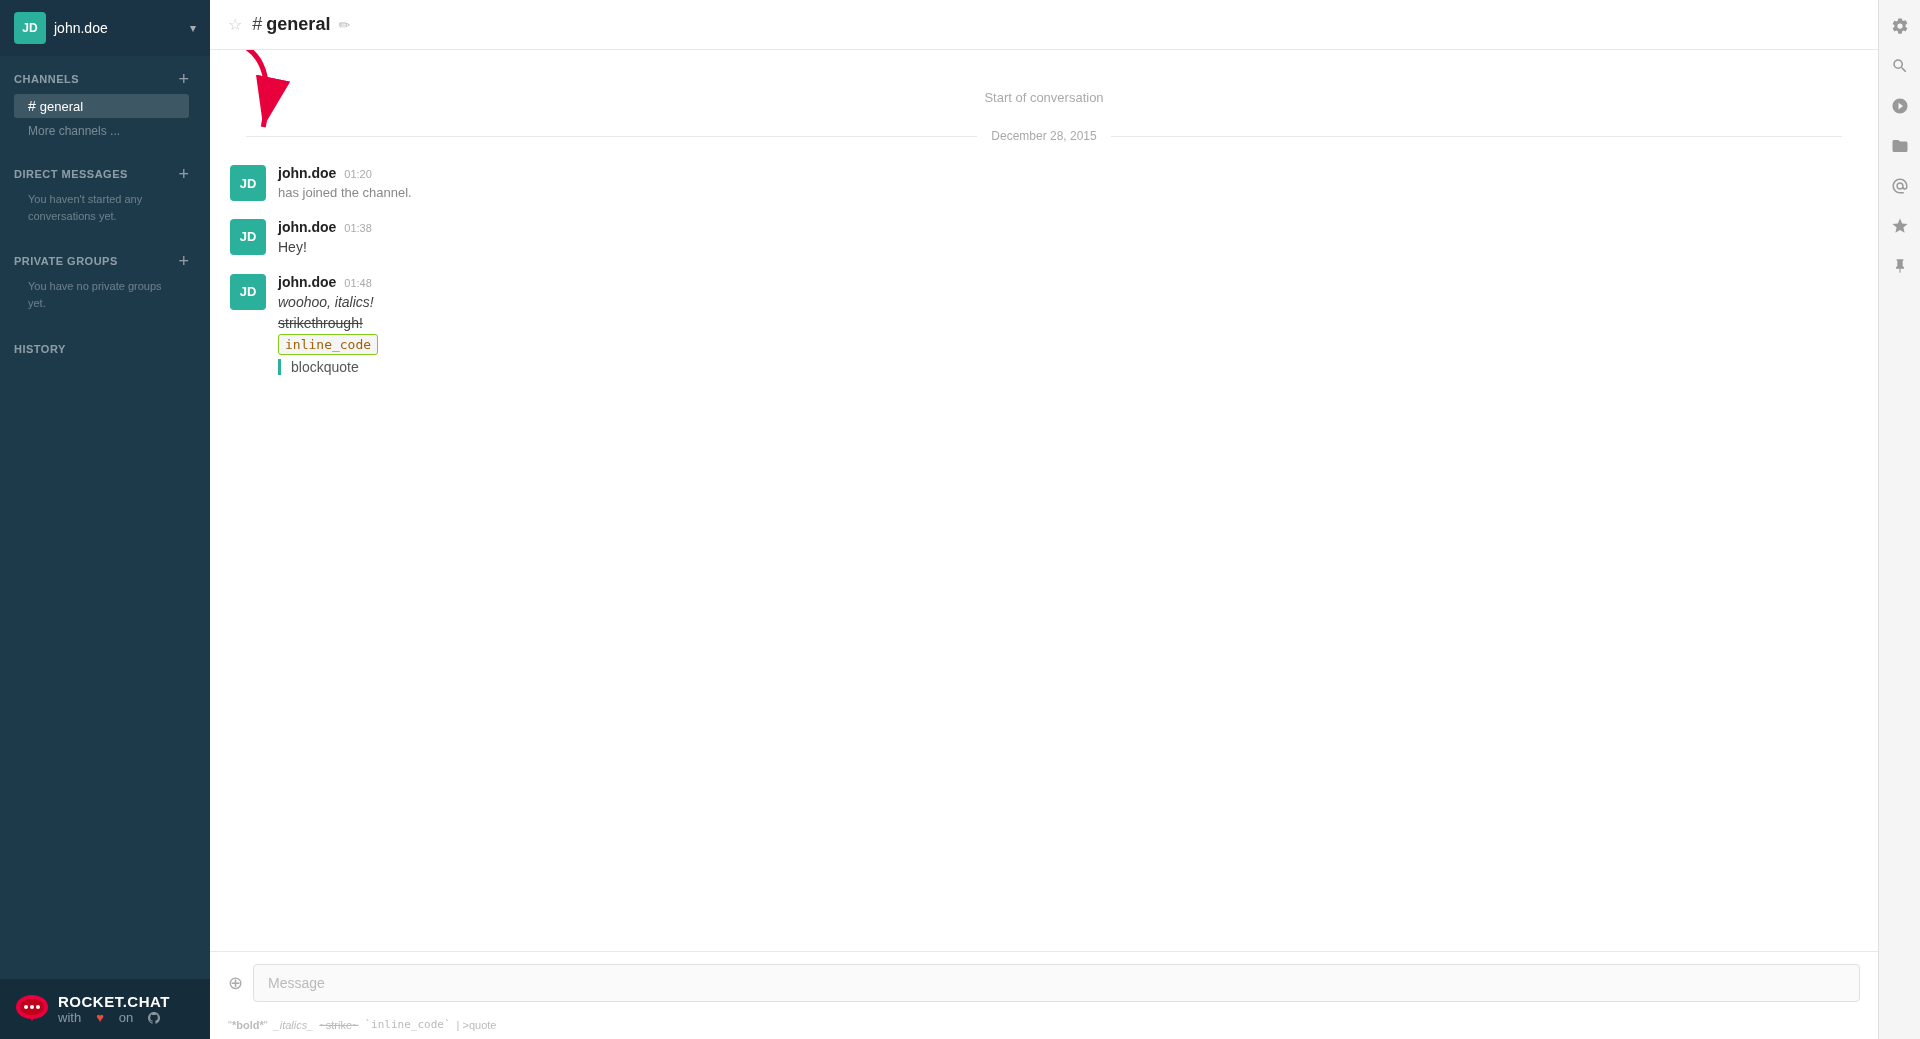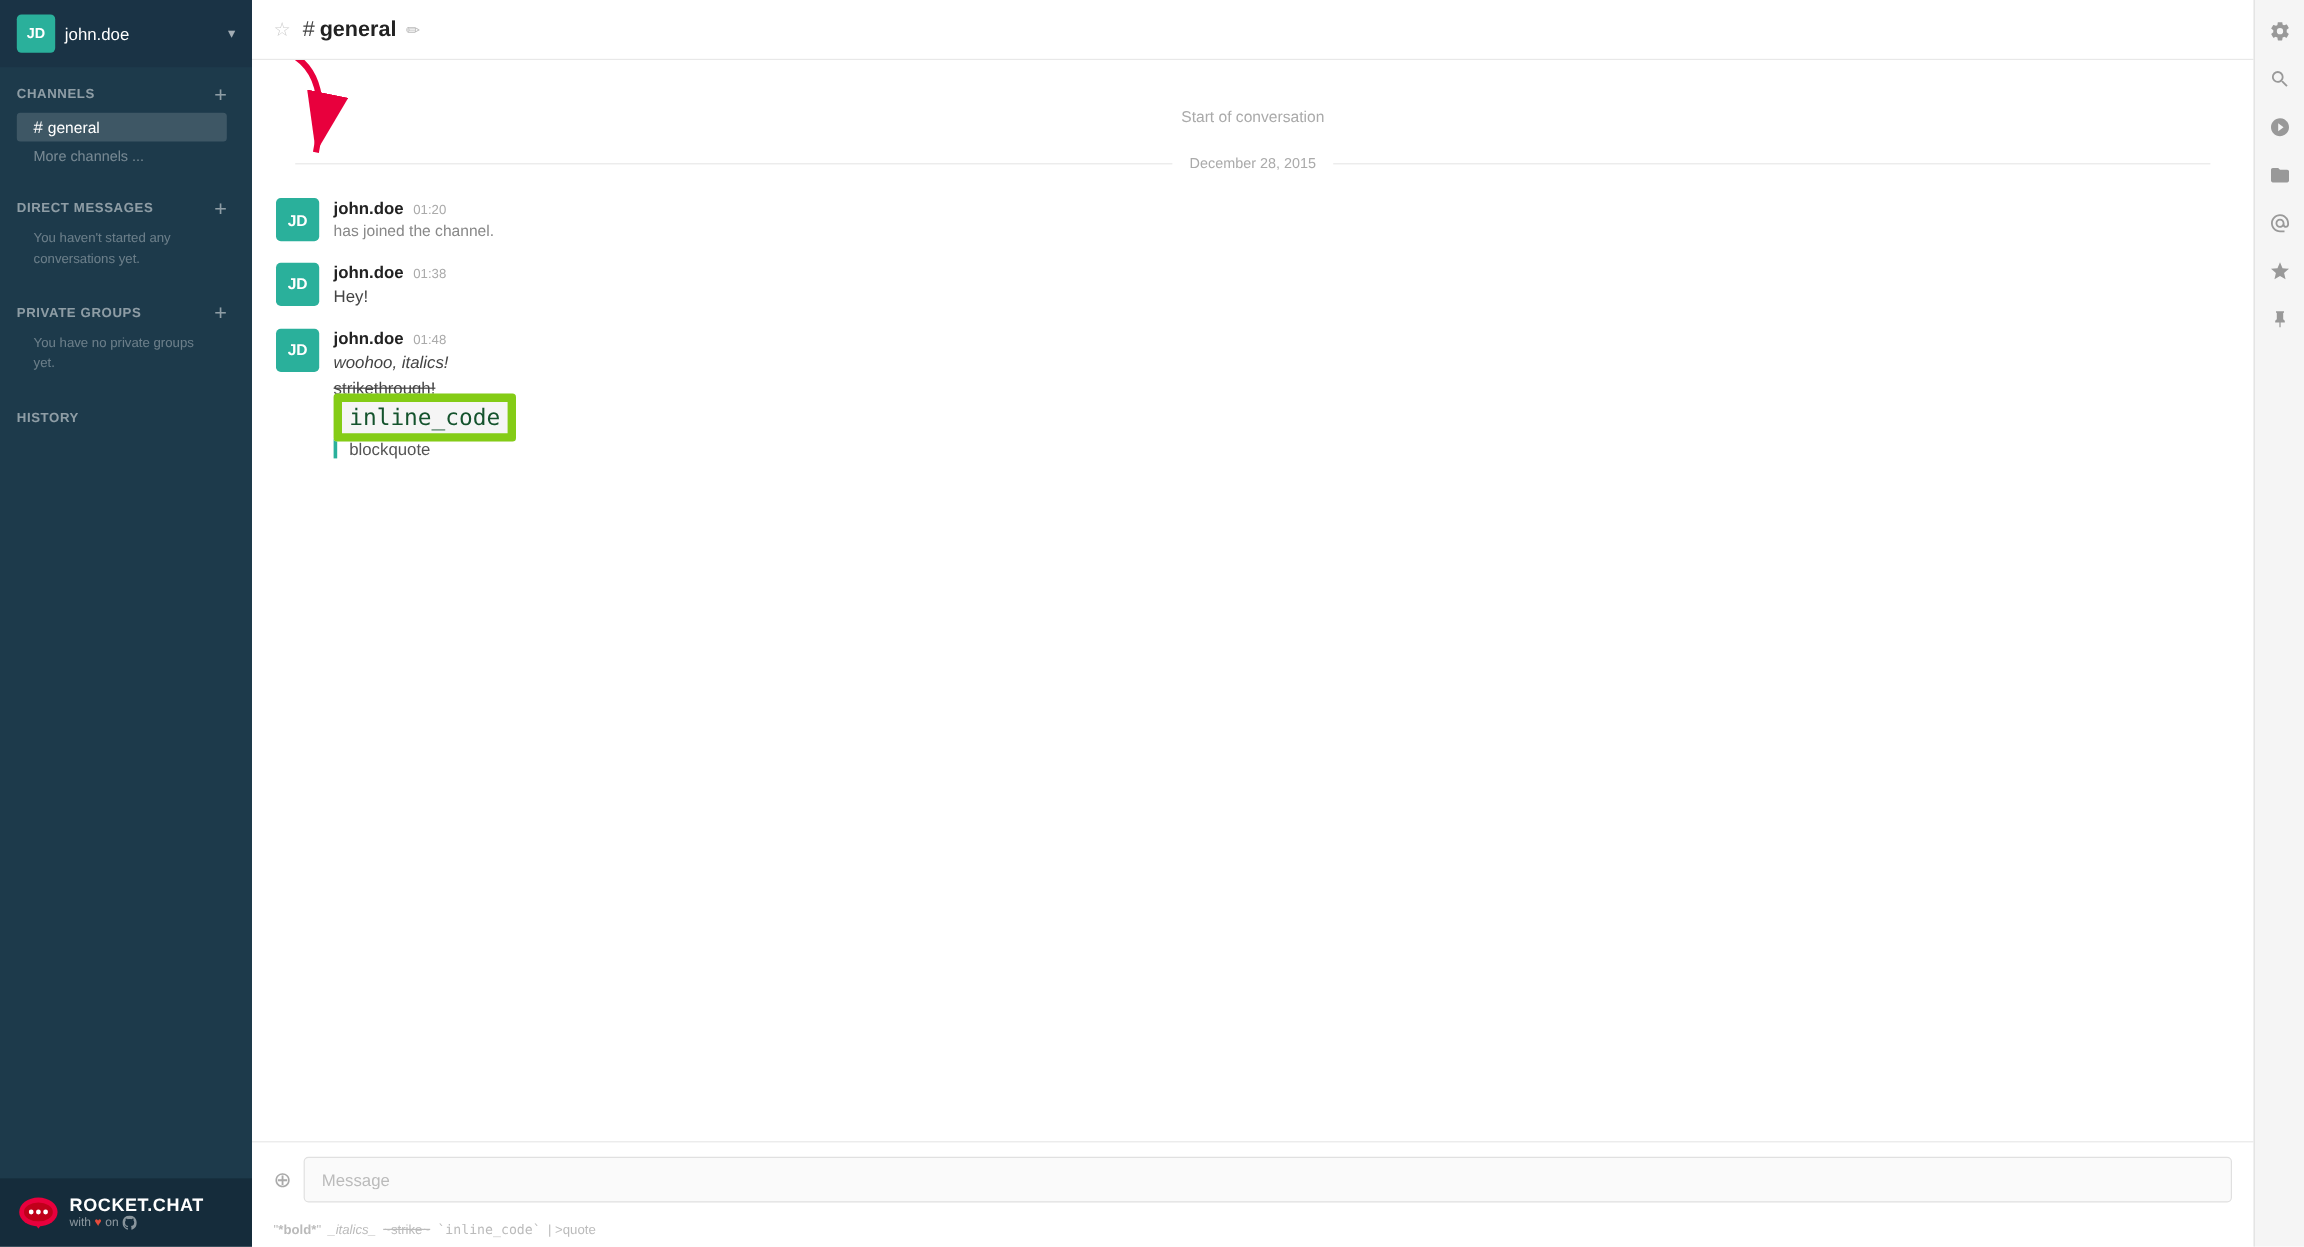--- a/index.html
+++ b/index.html
@@ -137,25 +137,25 @@
     }
 
     .brand-text {
       font-size: 15px;
       font-weight: 700;
       color: white;
       letter-spacing: 0.5px;
     }
 
     .brand-sub {
-      font-size: 10px;
+      font-size: 13px;
       color: rgba(255,255,255,0.5);
       display: flex;
       align-items: center;
-      gap: 3px;
+      gap: 15px;
     }
 
     .heart { color: #e74c3c; }
 
     
     #right-bar {
       width: 42px;
       min-width: 42px;
       background: #f5f5f5;
       border-left: 1px solid #e0e0e0;
@@ -326,26 +326,26 @@
     .msg-text strong {
       font-weight: 700;
     }
 
     .msg-text s {
       text-decoration: line-through;
     }
 
     .inline-code {
       background: #f5f5f5;
-      border: 7px solid #84cc16;
+      border: 1px solid #84cc16;
       border-radius: 3px;
       padding: 2px 6px;
       font-family: monospace;
-      font-size: 19px;
-      color: #14532d;
+      font-size: 13px;
+      color: #a16207;
     }
 
     .blockquote-msg {
       border-left: 3px solid #2ab09b;
       padding-left: 10px;
       color: #555;
       font-size: 14px;
       margin-top: 4px;
     }
 

